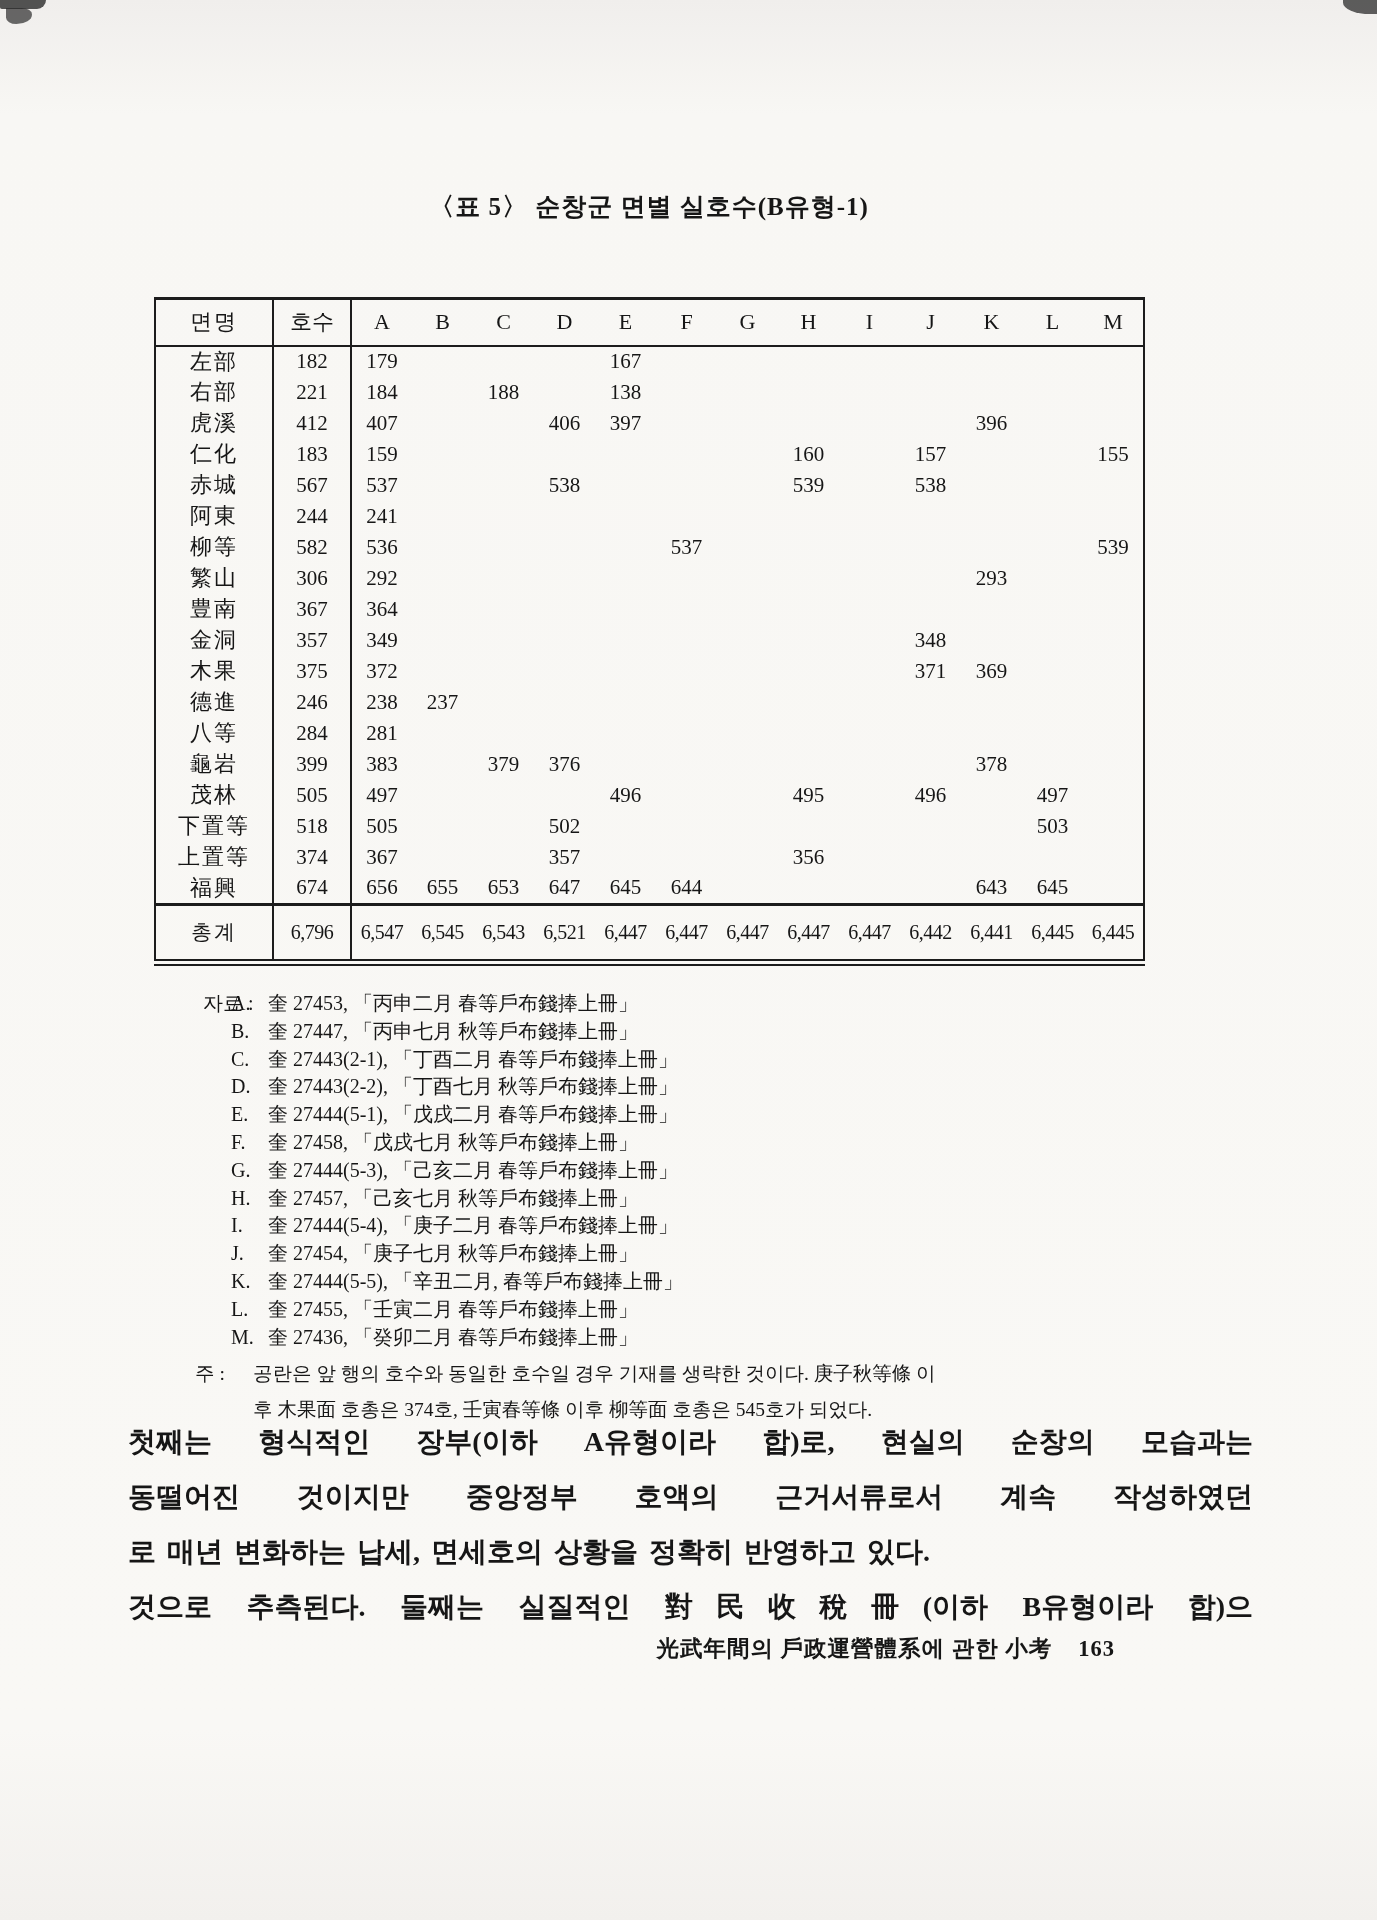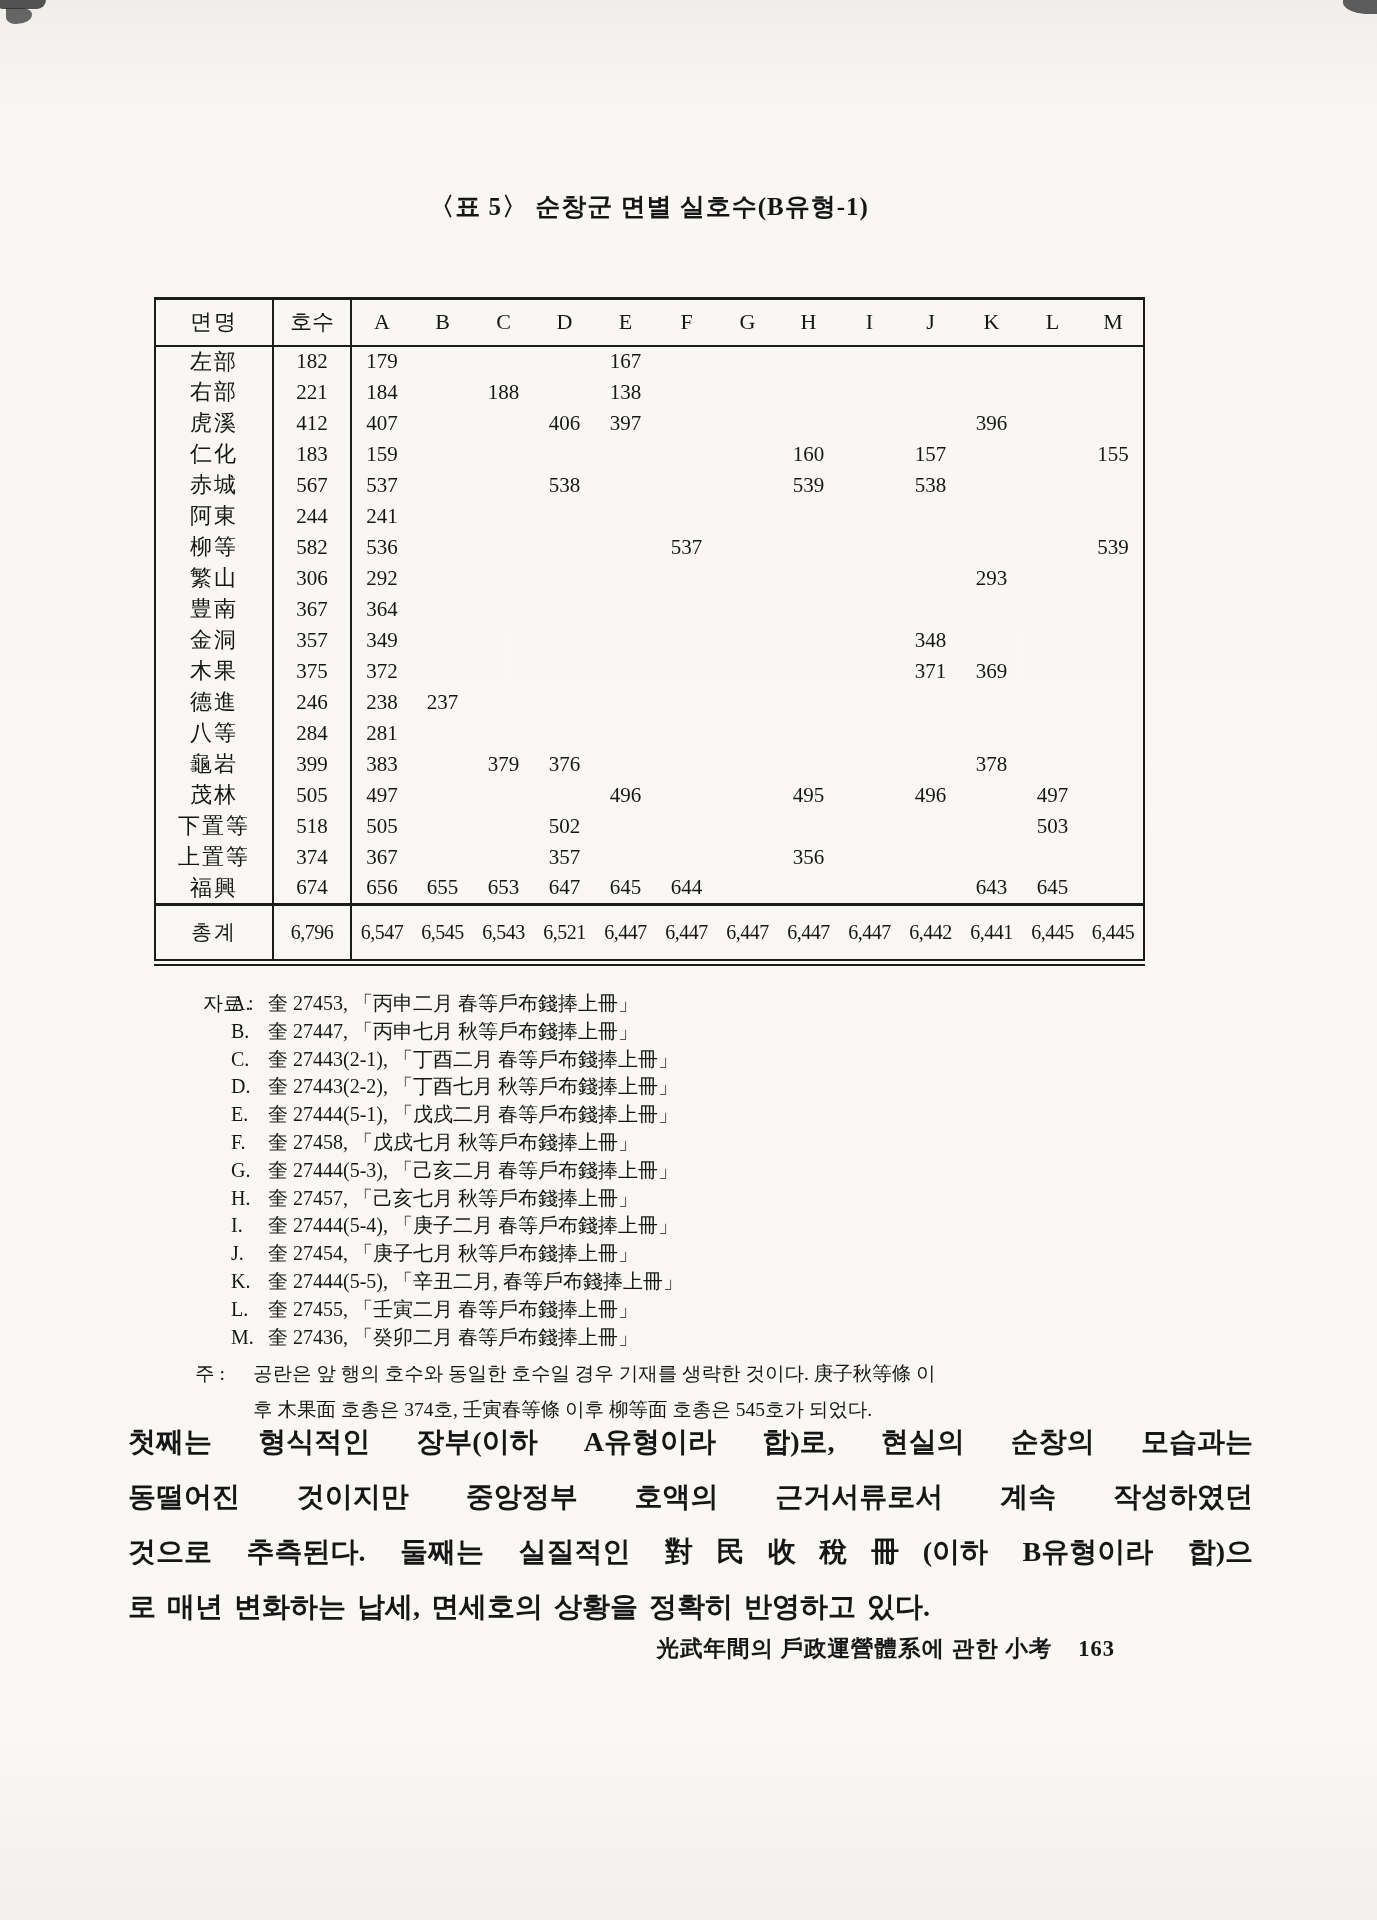--- a/index.html
+++ b/index.html
@@ -461,21 +461,21 @@
   <div class="note">
     <div>
       <span class="note-label">주 :</span><span>공란은 앞 행의 호수와 동일한 호수일 경우 기재를 생략한 것이다. 庚子秋等條 이</span>
     </div>
     <div class="note-line2">후 木果面 호총은 374호, 壬寅春等條 이후 柳等面 호총은 545호가 되었다.</div>
   </div>
 
   <div class="body-text">
     <div class="body-line">첫째는 형식적인 장부(이하 A유형이라 합)로, 현실의 순창의 모습과는</div>
     <div class="body-line">동떨어진 것이지만 중앙정부 호액의 근거서류로서 계속 작성하였던</div>
+    <div class="body-line last">로 매년 변화하는 납세, 면세호의 상황을 정확히 반영하고 있다.</div>
     <div class="body-line">것으로 추측된다. 둘째는 실질적인 對民收稅冊(이하 B유형이라 합)으</div>
-    <div class="body-line last">로 매년 변화하는 납세, 면세호의 상황을 정확히 반영하고 있다.</div>
   </div>
 
   <div class="footer">
     <span>光武年間의 戶政運營體系에 관한 小考</span><span class="pageno">163</span>
   </div>
 
 </div>
 
 </body></html>

